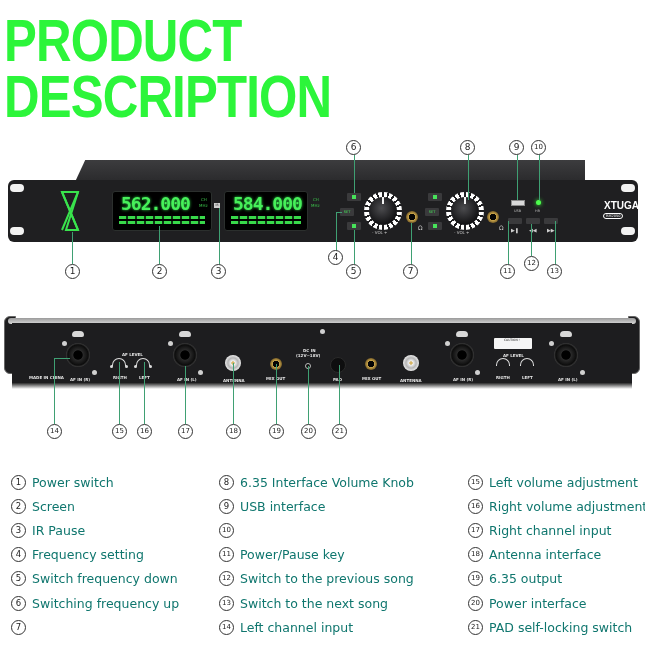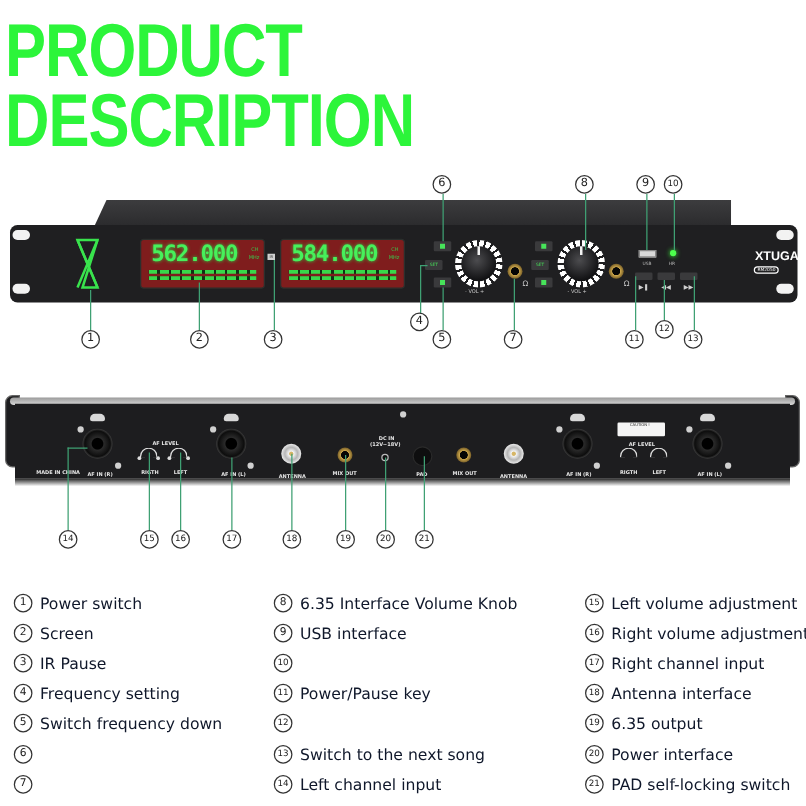--- a/index.html
+++ b/index.html
@@ -22,21 +22,21 @@
     position: absolute; left: 75px; top: 160px; width: 510px; height: 22px;
     background: linear-gradient(#3c3c3e, #2a2a2c);
     clip-path: polygon(2% 0, 100% 0, 100% 100%, 0 100%);
   }
   .front-panel {
     position: absolute; left: 8px; top: 180px; width: 630px; height: 62px;
     background: #1f1f21; border-radius: 6px;
   }
   .ear-hole { position: absolute; width: 14px; height: 8px; background: #f2f2f2; border-radius: 4px; }
   .screen {
-    position: absolute; top: 191px; height: 40px; background: #7f1d1d;
+    position: absolute; top: 191px; height: 40px; background: #000000;
     border: 1px solid #2b2f2d; border-radius: 3px;
   }
   .freq {
     position: absolute; top: 1px; font-family: "DejaVu Sans Mono", monospace; font-weight: bold;
     color: #47f05a; font-size: 18px; letter-spacing: -1px; text-shadow: 0 0 3px #2fd34a;
   }
   .meter { position: absolute; left: 6px; right: 6px; height: 3px; background: repeating-linear-gradient(90deg,#38d84a 0 7px,#103315 7px 9px); }
   .unit { position: absolute; font-size: 4px; color: #3bc24b; line-height: 5px; }
 
   .btn-small { position: absolute; width: 14px; height: 8px; background: #3a3a3c; border-radius: 1px; }
@@ -96,21 +96,21 @@
   .trim-dot { position: absolute; width: 3px; height: 3px; border-radius: 50%; background: #dddddd; }
   .caution { position: absolute; width: 38px; height: 11px; background: #f5f5f5; border-radius: 1px; font-size: 3px; color: #222; padding: 1px 2px 0 10px; line-height: 3.5px; }
 
   
   .legend { position: absolute; top: 470px; }
   .legend-item { position: relative; height: 24.2px; display: flex; align-items: center; }
   .leg-num {
     width: 15px; height: 15px; border: 1px solid #333; border-radius: 50%;
     font-size: 8.5px; color: #222; text-align: center; line-height: 13px; flex: none; margin-right: 6px;
   }
-  .leg-text { font-family: "DejaVu Sans", sans-serif; font-size: 12.5px; color: #0f172a; white-space: nowrap; }
+  .leg-text { font-family: "DejaVu Sans", sans-serif; font-size: 12.5px; color: #0f766e; white-space: nowrap; }
 </style>
 </head>
 <body>
 
 <div id="title1" class="title-line">PRODUCT</div>
 <div id="title2" class="title-line">DESCRIPTION</div>
 
 <div>
   <div class="front-top"></div>
   <div class="front-panel"></div>
@@ -127,21 +127,21 @@
   </svg>
 
   <div class="screen" style="left:112px;width:100px;">
     <span class="freq" style="left:8px;">562.000</span>
     <span class="unit" style="left:88px;top:5px;">CH</span>
     <span class="unit" style="left:86px;top:11px;">MHz</span>
     <div class="meter" style="top:24px;"></div>
     <div class="meter" style="top:29px;"></div>
   </div>
   <div class="abs" style="left:214px;top:203px;width:6px;height:5px;background:#cfcfcf;font-size:3px;color:#333;text-align:center;line-height:5px;">IR</div>
-  <div class="screen" style="left:224px;width:100px;">
+  <div class="screen" style="left:224px;width:84px;">
     <span class="freq" style="left:8px;">584.000</span>
     <span class="unit" style="left:88px;top:5px;">CH</span>
     <span class="unit" style="left:86px;top:11px;">MHz</span>
     <div class="meter" style="top:24px;"></div>
     <div class="meter" style="top:29px;"></div>
   </div>
 
   <div class="btn-small" style="left:347px;top:193px;">
       <span class="g"></span>
     </div>
@@ -320,20 +320,21 @@
   <div class="legend-item">
       <span class="leg-num">4</span>
       <span class="leg-text">Frequency setting</span>
     </div>
   <div class="legend-item">
       <span class="leg-num">5</span>
       <span class="leg-text">Switch frequency down</span>
     </div>
   <div class="legend-item">
       <span class="leg-num">6</span>
+      <span class="leg-text">Switching frequency up</span>
     </div>
   <div class="legend-item">
       <span class="leg-num">7</span>
     </div>
 </div>
 
 <div class="legend" style="left:219px;">
   <div class="legend-item">
       <span class="leg-num">8</span>
       <span class="leg-text">6.35 Interface Volume Knob</span>
@@ -344,20 +345,21 @@
     </div>
   <div class="legend-item">
       <span class="leg-num" style="font-size:7px;">10</span>
     </div>
   <div class="legend-item">
       <span class="leg-num" style="font-size:7px;">11</span>
       <span class="leg-text">Power/Pause key</span>
     </div>
   <div class="legend-item">
       <span class="leg-num" style="font-size:7px;">12</span>
+      <span class="leg-text">Switch to the previous song</span>
     </div>
   <div class="legend-item">
       <span class="leg-num" style="font-size:7px;">13</span>
       <span class="leg-text">Switch to the next song</span>
     </div>
   <div class="legend-item">
       <span class="leg-num" style="font-size:7px;">14</span>
       <span class="leg-text">Left channel input</span>
     </div>
 </div>

